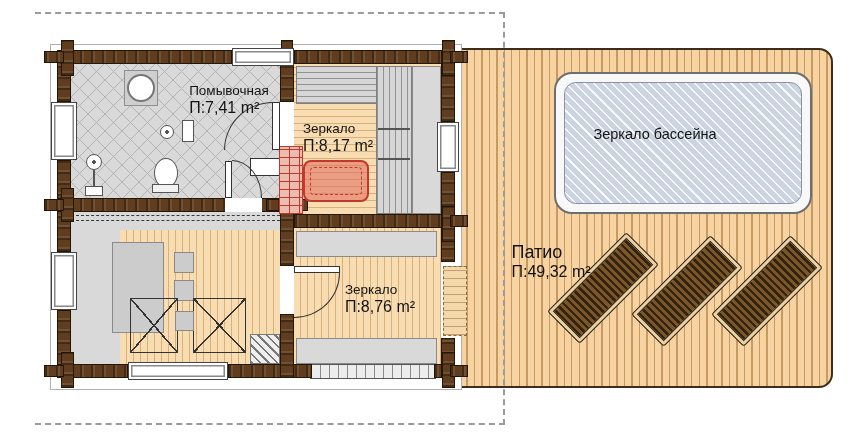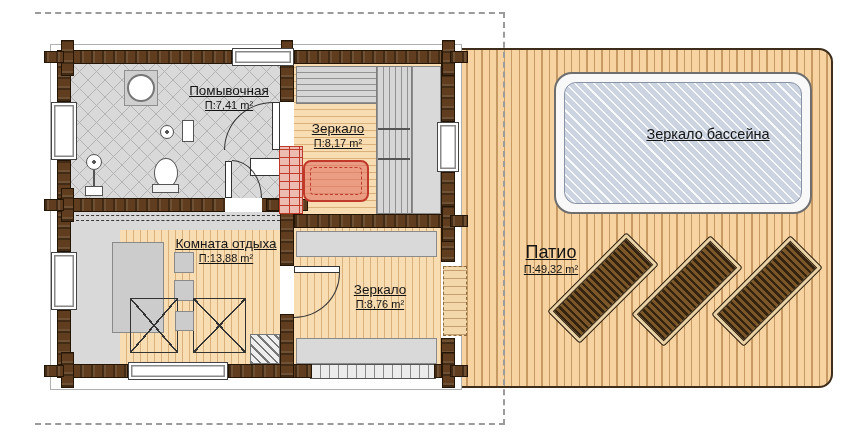--- a/index.html
+++ b/index.html
@@ -67,24 +67,24 @@
   .hatch { background-color:#eeeeee; border:1px solid #777;
            background-image: repeating-linear-gradient(45deg, #777 0 1.5px, transparent 1.5px 6px); }
   .dotc { border:1.5px solid #555; border-radius:50%;
           background: radial-gradient(circle, #555 0 2px, #fff 2px); }
   .tray { background:#cfcfcf; border:1px solid #8f8f8f; }
   .head { background:#fff; border:2px solid #777; border-radius:50%; }
   .basin { background:#fff; border:1px solid #555; }
   .bowl { background:#fff; border:1.5px solid #555; border-radius:50%; }
   .tank { background:#f2f2f2; border:1px solid #555; }
   .tick { background:#555; }
-  .rl { position:absolute; transform:translateX(-50%); text-align:center;
-        color:#141414; line-height:1.18; white-space:nowrap;text-decoration:underline; }
+  .rl { position:absolute; transform:translateX(-50%); text-align:left;
+        color:#141414; line-height:1.18; white-space:nowrap; }
   .rl .t { font-size:13.5px; }
-  .rl .a { font-size:11px; }
+  .rl .a { font-size:16px; }
   .rl.big .t { font-size:18px; }
   .rl.med .t { font-size:14.5px; }
 </style>
 </head>
 <body>
 
 <div id="canvas">
 
   <div class="abs deck" style="left:443px;top:48px;width:390px;height:340px"></div>
 
@@ -196,29 +196,25 @@
   <div class="abs arc arc-tr" style="left:232px;top:160px;width:30px;height:38px"></div>
 
   <div class="rl" style="left:229px;top:83px">
     <div class="t">Помывочная</div>
     <div class="a">П:7,41 m²</div>
   </div>
   <div class="rl" style="left:338px;top:121px">
     <div class="t">Зеркало</div>
     <div class="a">П:8,17 m²</div>
   </div>
-  <div class="rl" style="left:226px;top:236px">
-    <div class="t">Комната отдыха</div>
-    <div class="a">П:13,88 m²</div>
-  </div>
   <div class="rl" style="left:380px;top:282px">
     <div class="t">Зеркало</div>
     <div class="a">П:8,76 m²</div>
   </div>
-  <div class="rl med" style="left:708px;top:126px">
+  <div class="rl med" style="left:655px;top:126px">
     <div class="t">Зеркало бассейна</div>
   </div>
   <div class="rl big" style="left:551px;top:242px">
     <div class="t">Патио</div>
     <div class="a">П:49,32 m²</div>
   </div>
 
 </div>
 
 </body></html>

